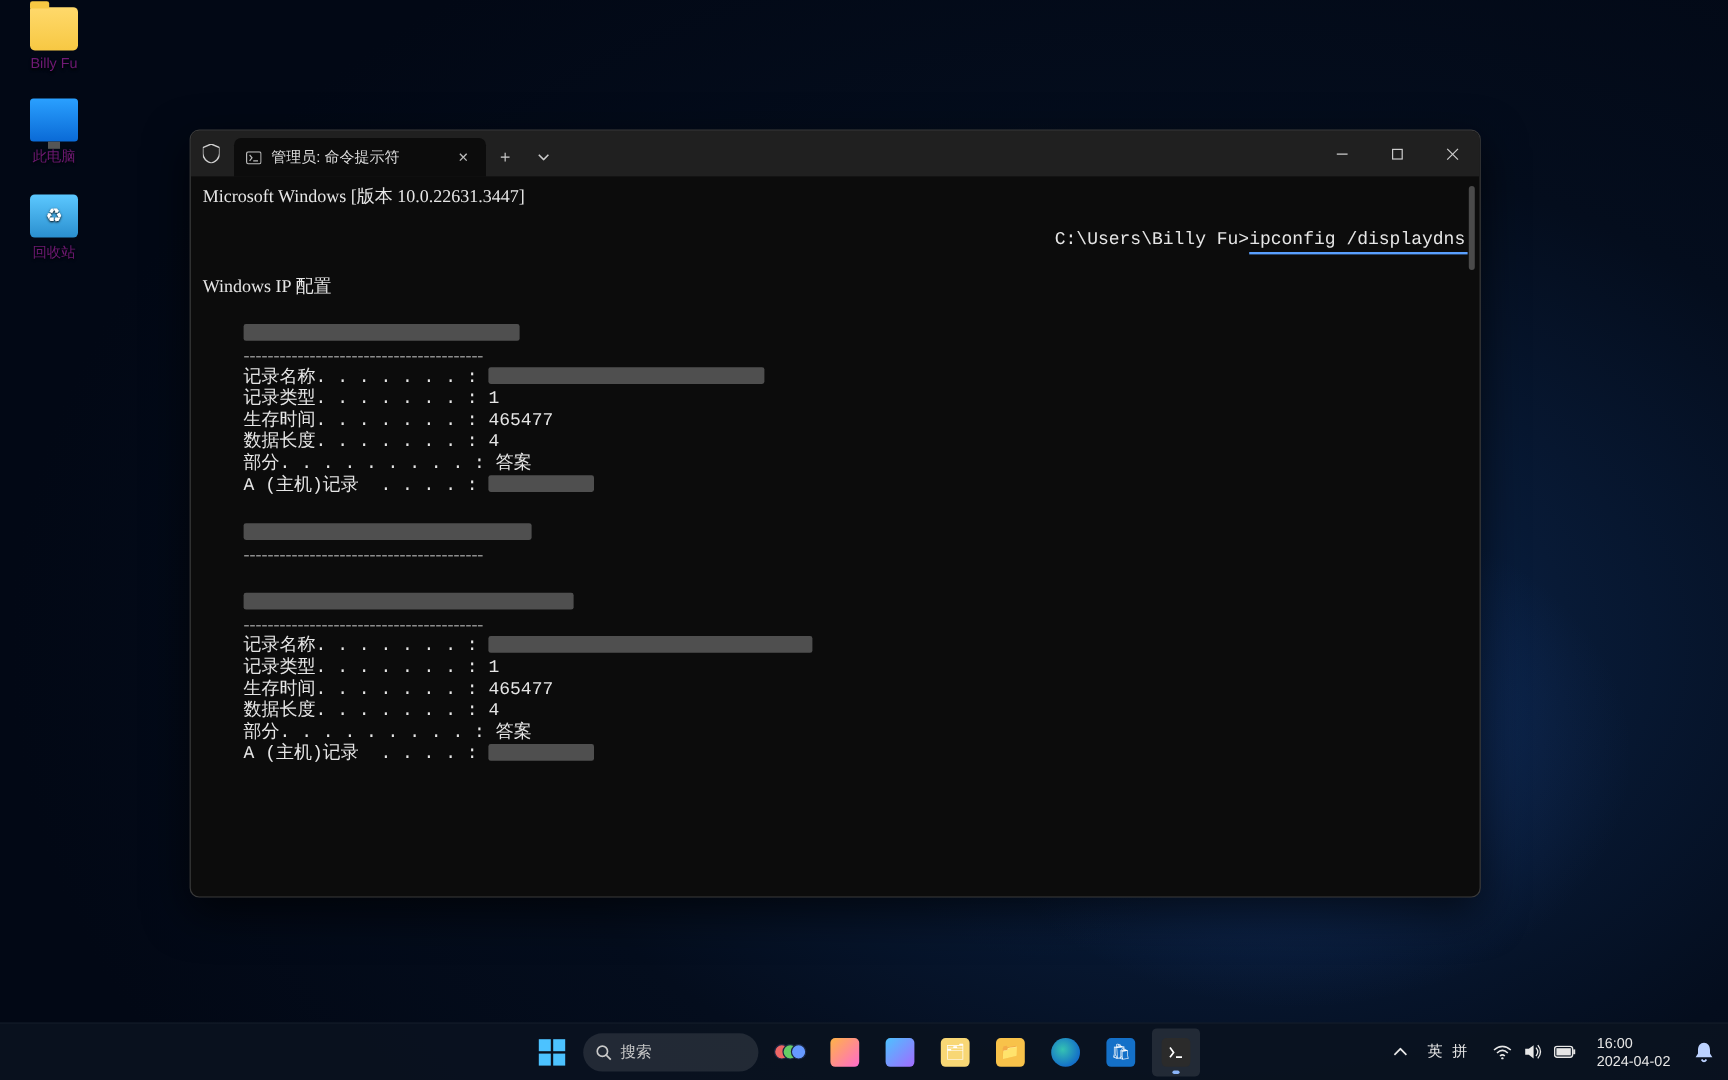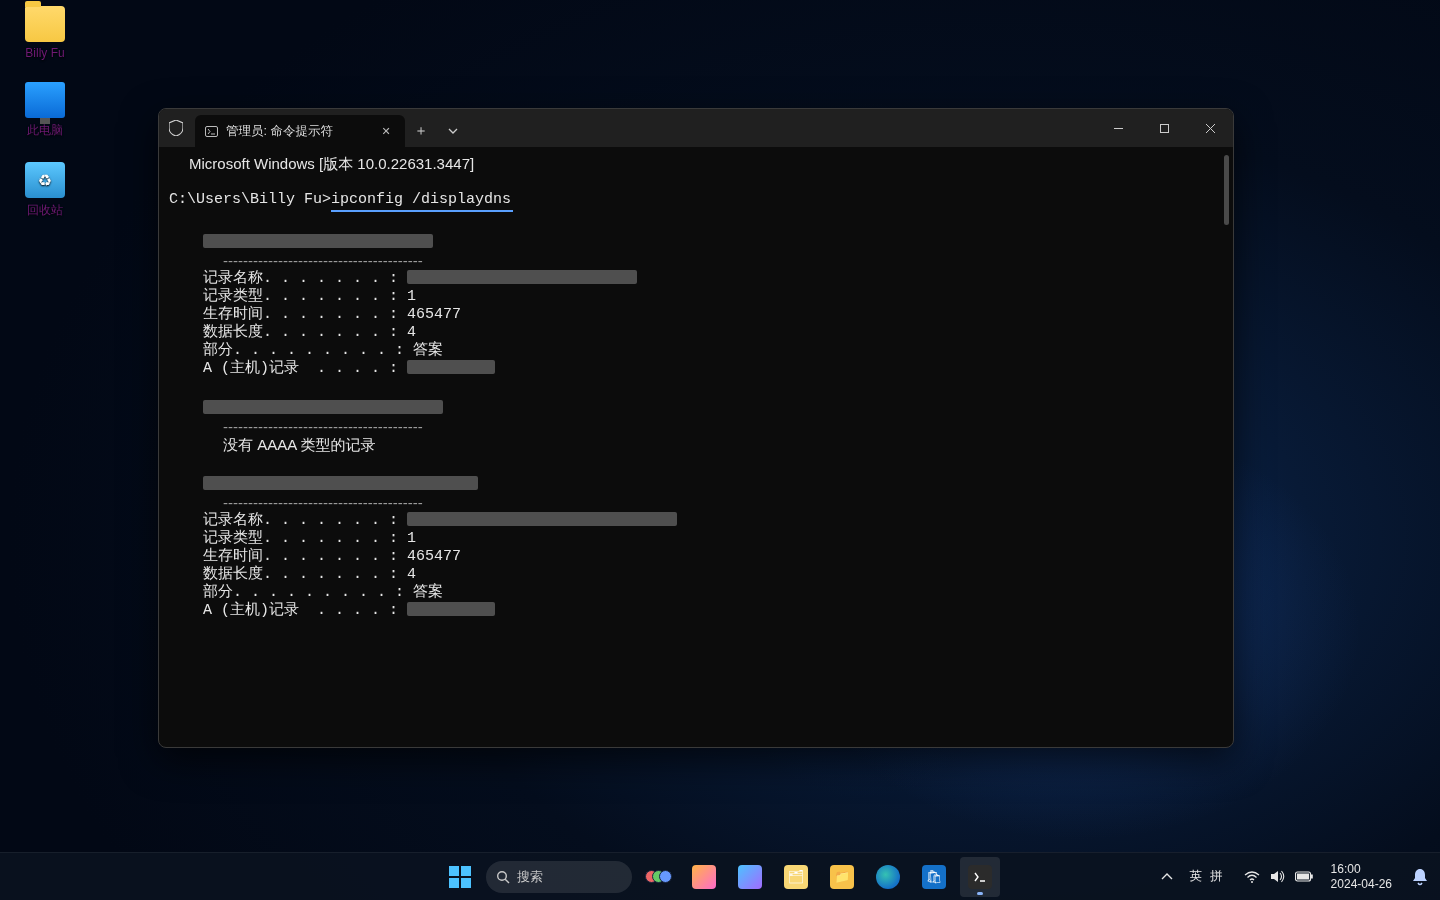--- a/index.html
+++ b/index.html
@@ -49,22 +49,22 @@
   .new-tab, .tab-dropdown { width: 32px; height: 32px; margin-top: 6px; display: flex; align-items: center; justify-content: center; color: #ccc; font-size: 14px; }
   .tab-dropdown { font-size: 11px; }
   .win-controls { margin-left: auto; display: flex; }
   .win-btn { width: 46px; height: 38px; display: flex; align-items: center; justify-content: center; color: #ccc; }
 
   .term-body {
     flex: 1; position: relative; padding: 8px 10px;
     font-family: Consolas, "Courier New", monospace; font-size: 15px; line-height: 18px; color: #e6e6e6;
     overflow: hidden;
   }
-  pre { white-space: pre-wrap; font-family: Liberation Sans, sans-serif; font-size: inherit; line-height: inherit; margin-left: 20px; }
-  .prompt-line { margin-top: 18px; }
+  pre { white-space: pre-wrap; font-family: Liberation Serif, serif; font-size: inherit; line-height: inherit; }
+  .prompt-line { margin-top: 18px; text-align: right; }
   .cmd-underline { display: inline-block; border-bottom: 2px solid #5aa0ff; padding-bottom: 1px; padding-right: 2px;}
   .section { margin-top: 22px; }
   .redact { display: inline-block; height: 14px; vertical-align: -2px; border-radius: 2px; background: rgba(255,255,255,0.28); filter: blur(0.4px); }
   .kv { display: flex; }
   .kv .label { white-space: pre; }
   .divider-dark { color: #9a9a9a; letter-spacing: 0; }
   .indent1 { padding-left: 34px; }
   .scrollbar { position: absolute; right: 4px; top: 8px; width: 5px; height: 70px; background: #4a4a4a; border-radius: 3px; }
 
   
@@ -174,20 +174,21 @@
 
   <div class="term-body">
     <div class="scrollbar"></div>
 
     <pre>Microsoft Windows [版本 10.0.22631.3447]</pre>
 
     <div class="prompt-line">
       <span>C:\Users\Billy Fu&gt;</span><span class="cmd-underline">ipconfig /displaydns</span>
     </div>
 
+    <pre style="margin-top:18px;">Windows IP 配置</pre>
 
     <div class="section indent1">
       <div><span class="redact" style="width:230px;"></span></div>
       <pre class="divider-dark">----------------------------------------</pre>
       <div class="kv">
           <span class="label">记录名称. . . . . . . : </span>
           <span class="redact" style="width:230px;"></span>
         </div>
       <div class="kv">
           <span class="label">记录类型. . . . . . . : </span>
@@ -207,21 +208,20 @@
         </div>
       <div class="kv">
           <span class="label">A (主机)记录  . . . . : </span>
           <span class="redact" style="width:88px;"></span>
         </div>
     </div>
 
     <div class="section indent1">
       <div><span class="redact" style="width:240px;"></span></div>
       <pre class="divider-dark">----------------------------------------</pre>
-      <pre>没有 AAAA 类型的记录</pre>
     </div>
 
     <div class="section indent1">
       <div><span class="redact" style="width:275px;"></span></div>
       <pre class="divider-dark">----------------------------------------</pre>
       <div class="kv">
           <span class="label">记录名称. . . . . . . : </span>
           <span class="redact" style="width:270px;"></span>
         </div>
       <div class="kv">
@@ -320,21 +320,21 @@
       <span class="tray-icon">
         <svg width="18" height="11" viewBox="0 0 18 11">
             <rect x="0.5" y="1" width="15" height="9" rx="2" fill="none" stroke="#e6e6e6" stroke-width="1.2"></rect>
             <rect x="2" y="2.5" width="12" height="6" fill="#e6e6e6"></rect>
             <rect x="16" y="3.5" width="1.8" height="4" fill="#e6e6e6"></rect>
           </svg>
       </span>
     </div>
     <div class="clock">
       <div>16:00</div>
-      <div>2024-04-26</div>
+      <div>2024-04-02</div>
     </div>
     <span class="notif">
       <svg width="16" height="18" viewBox="0 0 16 18">
           <path d="M8 1 C11 1 13 3.5 13 7 V10 L15 13 H1 L3 10 V7 C3 3.5 5 1 8 1 Z" fill="#bcd2ff"></path>
           <path d="M6 15 Q8 18 10 15" stroke="#bcd2ff" stroke-width="1.5" fill="none"></path>
         </svg>
     </span>
   </div>
 </div>
 

